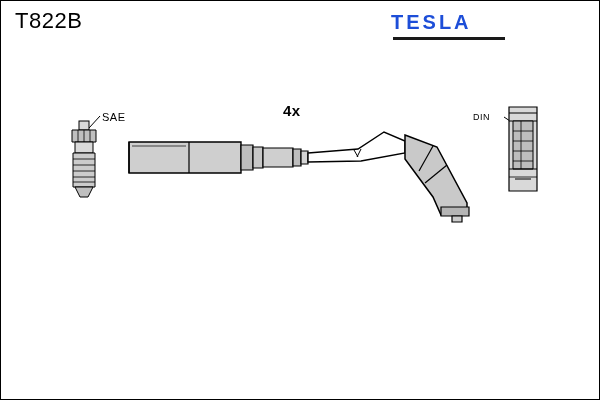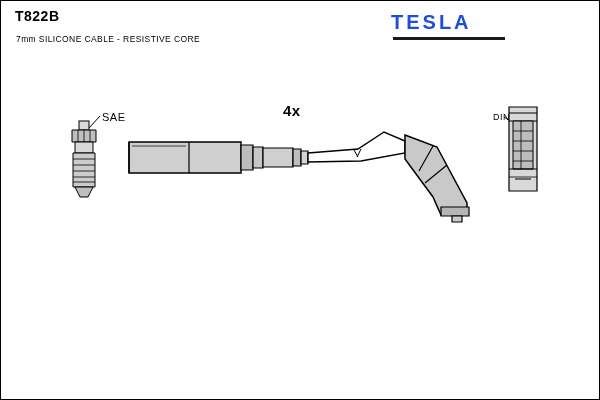--- a/index.html
+++ b/index.html
@@ -16,22 +16,22 @@
     height: 400px;
     background: #ffffff;
     border: 1px solid #000000;
     box-sizing: border-box;
     overflow: hidden;
   }
   #title {
     position: absolute;
     left: 14px;
     top: 7px;
-    font-size: 14px;
-    font-weight: bold;
+    font-size: 22px;
+    font-weight: normal;
     letter-spacing: 0.5px;
     color: #000000;
   }
   #subtitle {
     position: absolute;
     left: 15px;
     top: 33px;
     font-size: 8.5px;
     letter-spacing: 0.4px;
     color: #000000;
@@ -54,34 +54,33 @@
     background: #1a1a1a;
   }
   .lbl {
     position: absolute;
     font-size: 10px;
     color: #000000;
     letter-spacing: 0.5px;
   }
   #lbl-sae { left: 101px; top: 110px; font-size: 11px; }
   #lbl-4x  { left: 282px; top: 101px; font-size: 15px; font-weight: bold; }
-  #lbl-din { left: 492px; top: 111px; font-size: 9px; }
+  #lbl-din { left: 472px; top: 111px; font-size: 9px; }
   #art {
     position: absolute;
     left: 0;
     top: 0;
   }
 </style>
 </head>
 <body>
 
 <div id="page">
 
   <div id="title">T822B</div>
-  <div id="subtitle">7mm SILICONE CABLE - RESISTIVE CORE</div>
   <div id="brand">TESLA</div>
   <div id="brand-bar"></div>
 
   <div class="lbl" id="lbl-sae">SAE</div>
   <div class="lbl" id="lbl-4x">4x</div>
   <div class="lbl" id="lbl-din">DIN</div>
 
   <svg id="art" width="600" height="400" viewBox="0 0 600 400">
 
     <g>

